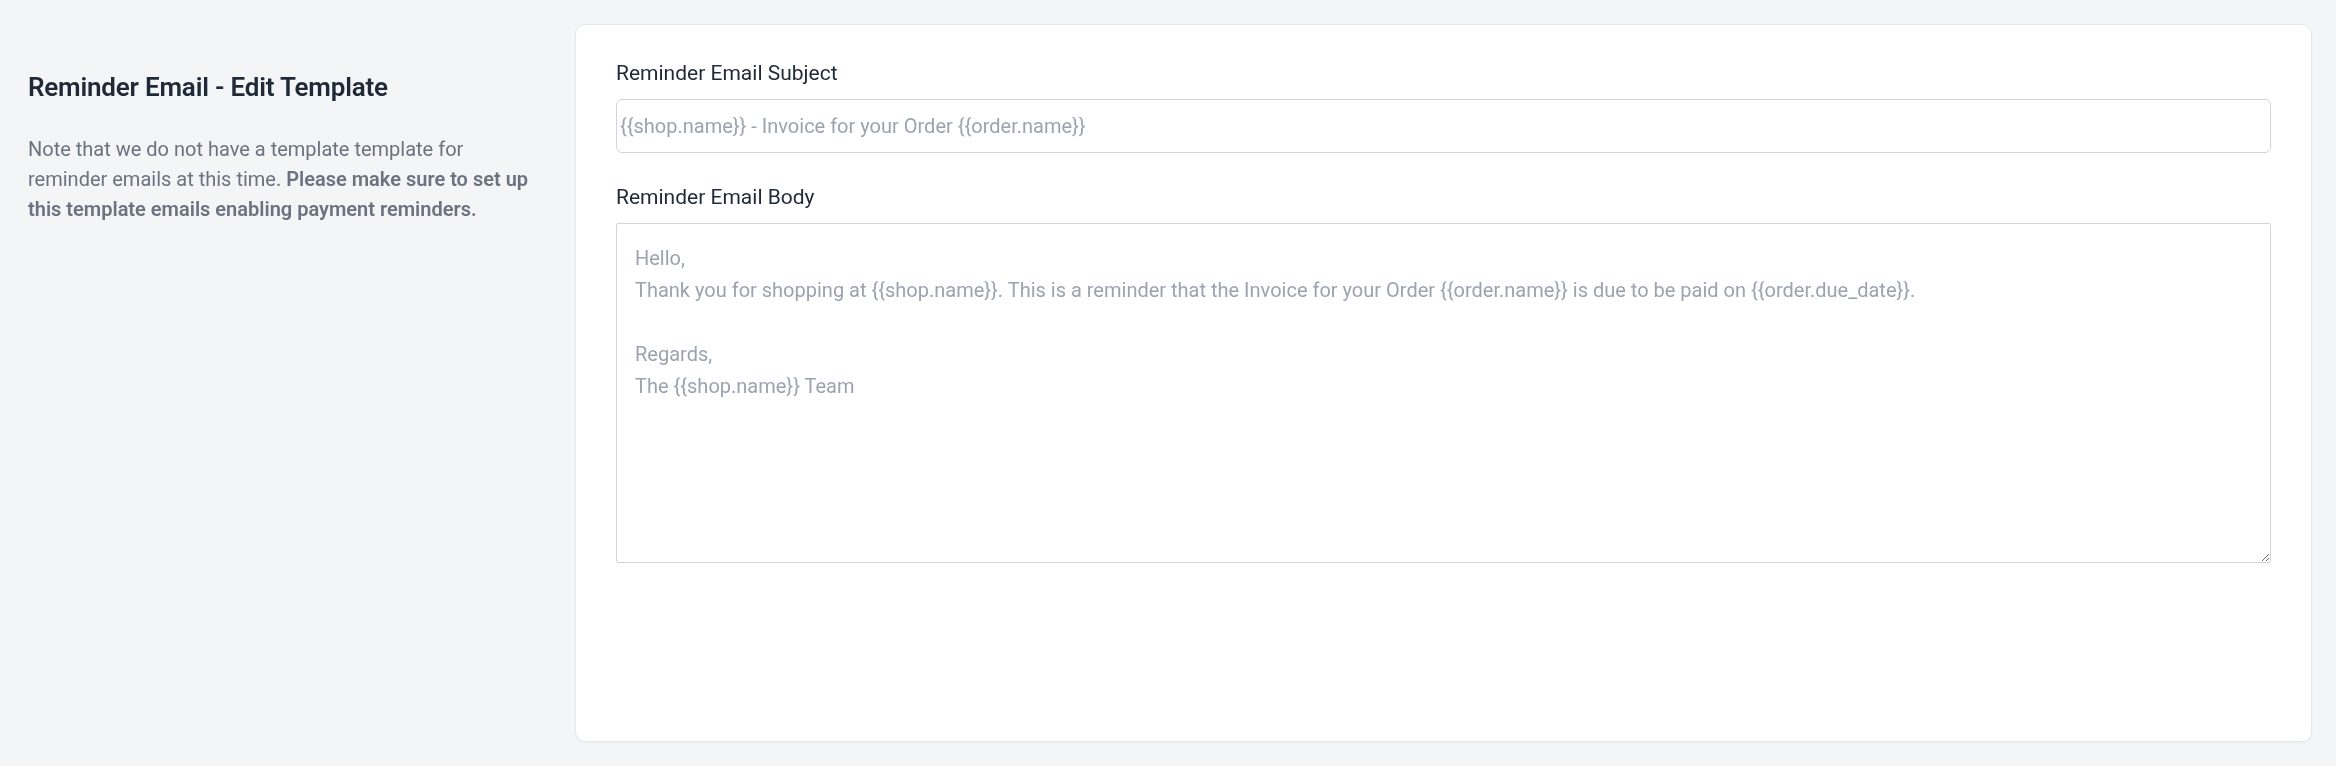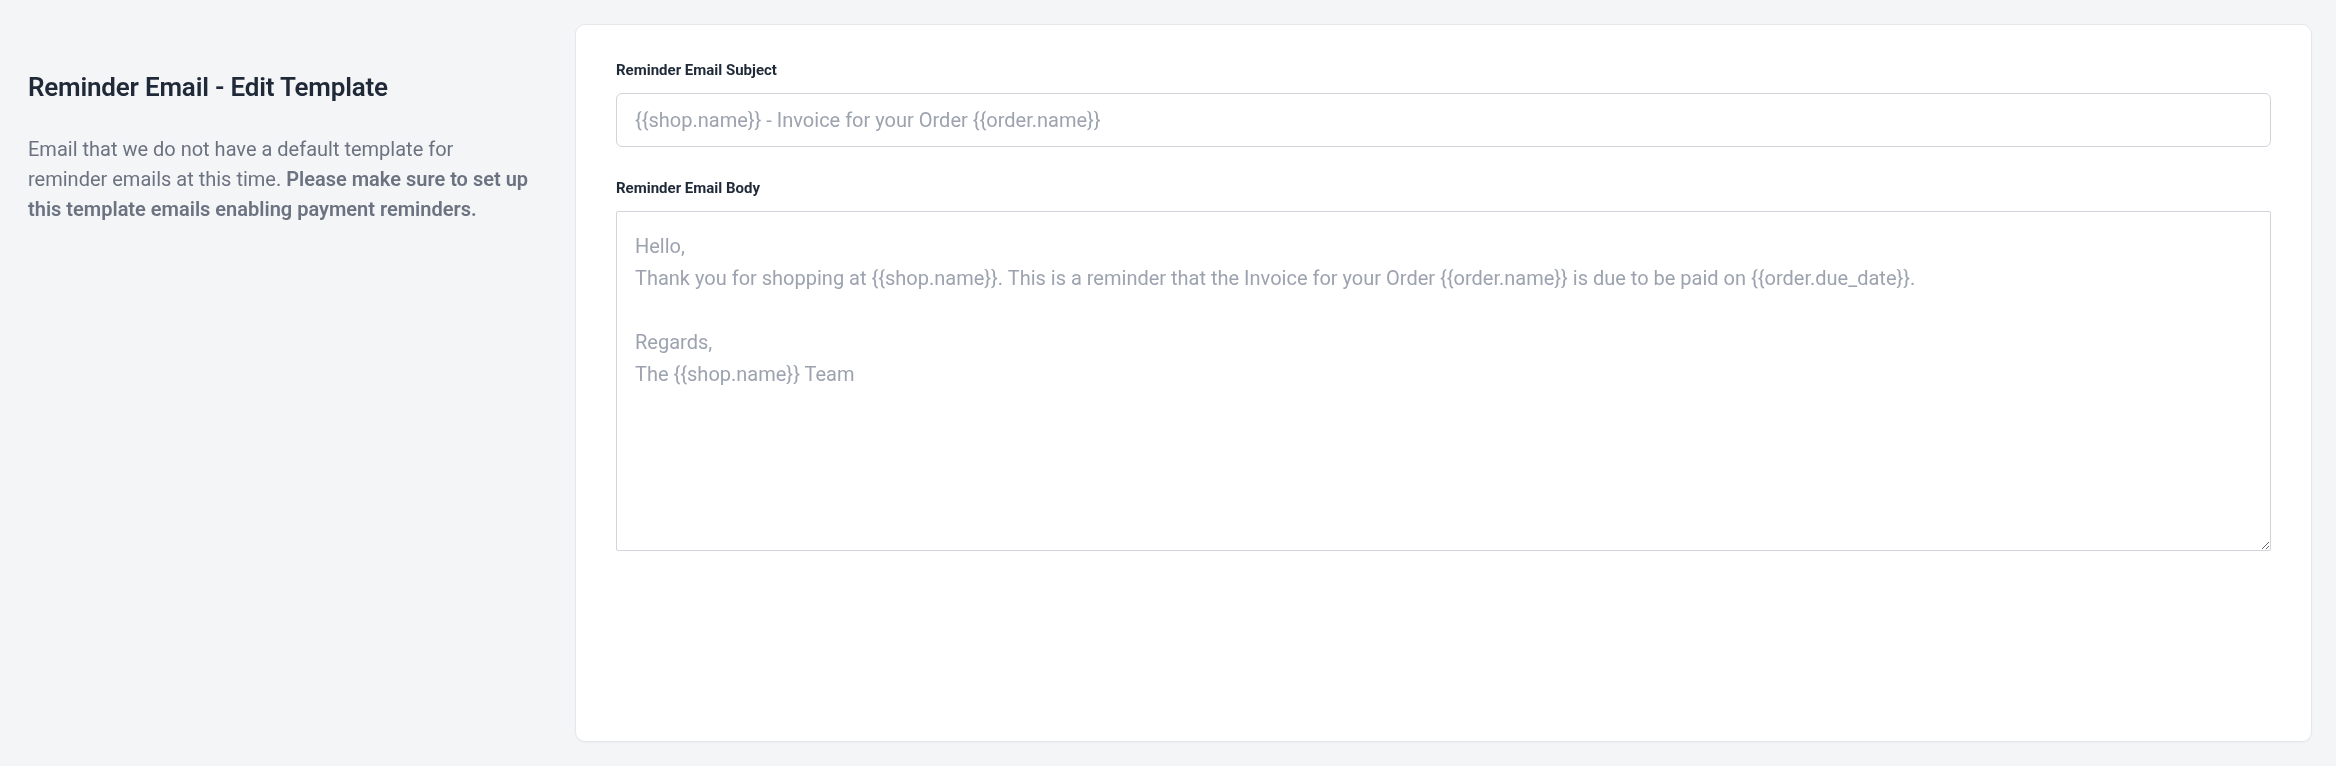--- a/index.html
+++ b/index.html
@@ -58,29 +58,29 @@
       padding: 36px 40px;
       box-shadow: 0 1px 2px rgba(0,0,0,0.03);
     }
     
     .form-group {
       margin-bottom: 32px;
     }
     
     .form-label {
       display: block;
-      font-size: 15px;
-      font-weight: 700;
+      font-size: 21px;
+      font-weight: 400;
       color: #1f2937;
       margin-bottom: 14px;
     }
     
     .form-input {
       width: 100%;
-      padding: 14px 18px;
+      padding: 14px 3px;
       font-size: 20px;
       font-family: inherit;
       color: #1f2937;
       background-color: #ffffff;
       border: 1px solid #d1d5db;
       border-radius: 6px;
       outline: none;
     }
     
     .form-input::placeholder {
@@ -106,21 +106,21 @@
       color: #9ca3af;
     }
   </style>
 </head>
 <body>
 
 <div class="container">
   <div class="left-panel">
     <h1>Reminder Email - Edit Template</h1>
     <p>
-      <span>Email that we do not have a default template for reminder emails at this time. </span><strong>Please make sure to set up this template emails enabling payment reminders.</strong>
+      <span>Note that we do not have a template template for reminder emails at this time. </span><strong>Please make sure to set up this template emails enabling payment reminders.</strong>
     </p>
   </div>
 
   <div class="right-panel">
     <div class="form-group">
       <label class="form-label">Reminder Email Subject</label>
       <input type="text" class="form-input" placeholder="{{shop.name}} - Invoice for your Order {{order.name}}" style="">
     </div>
 
     <div class="form-group">

